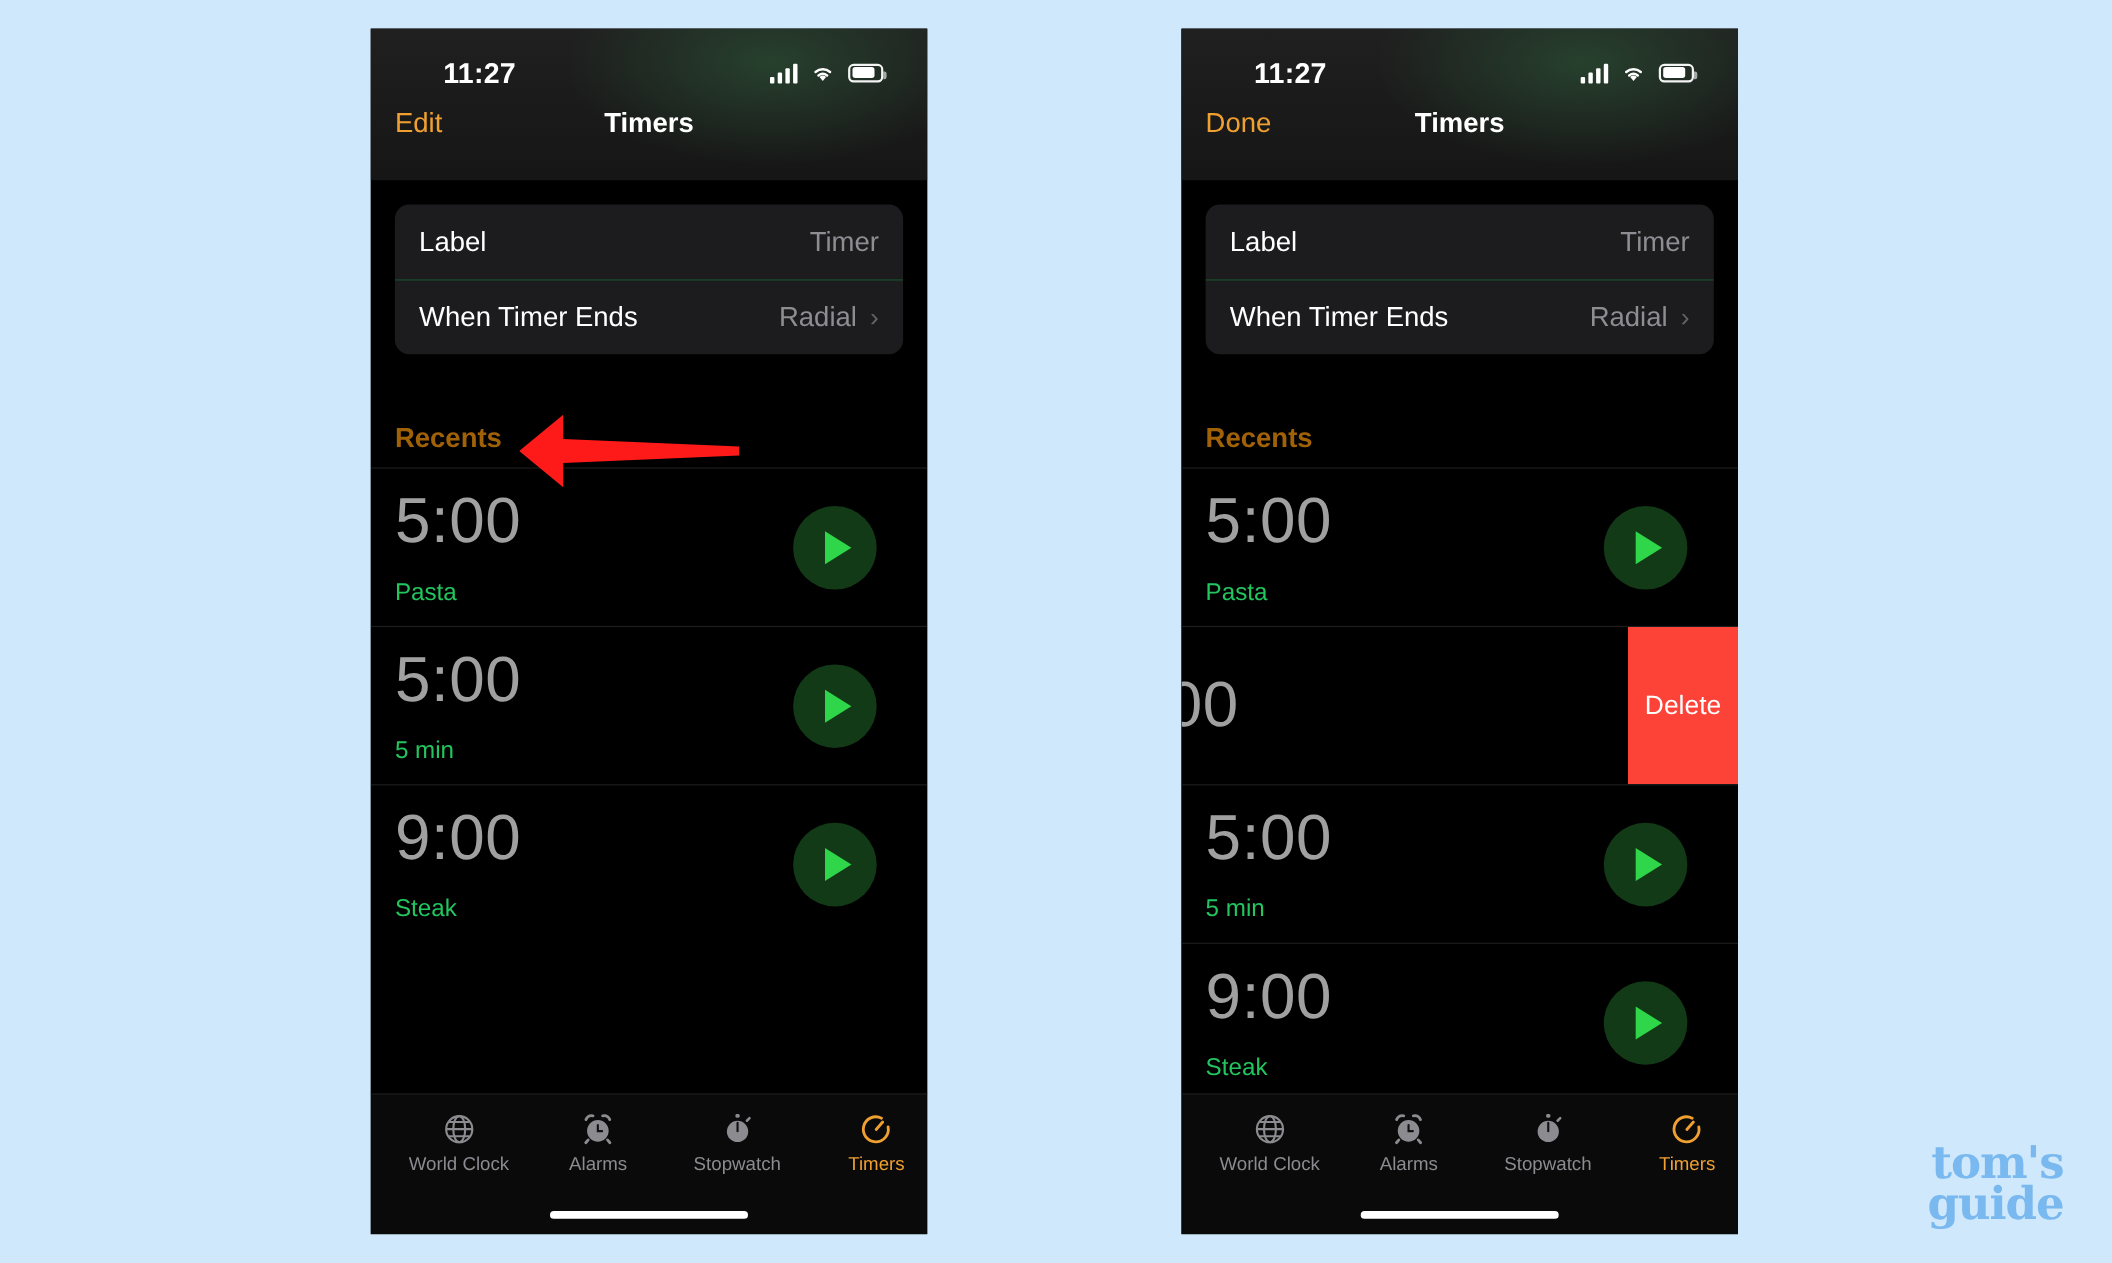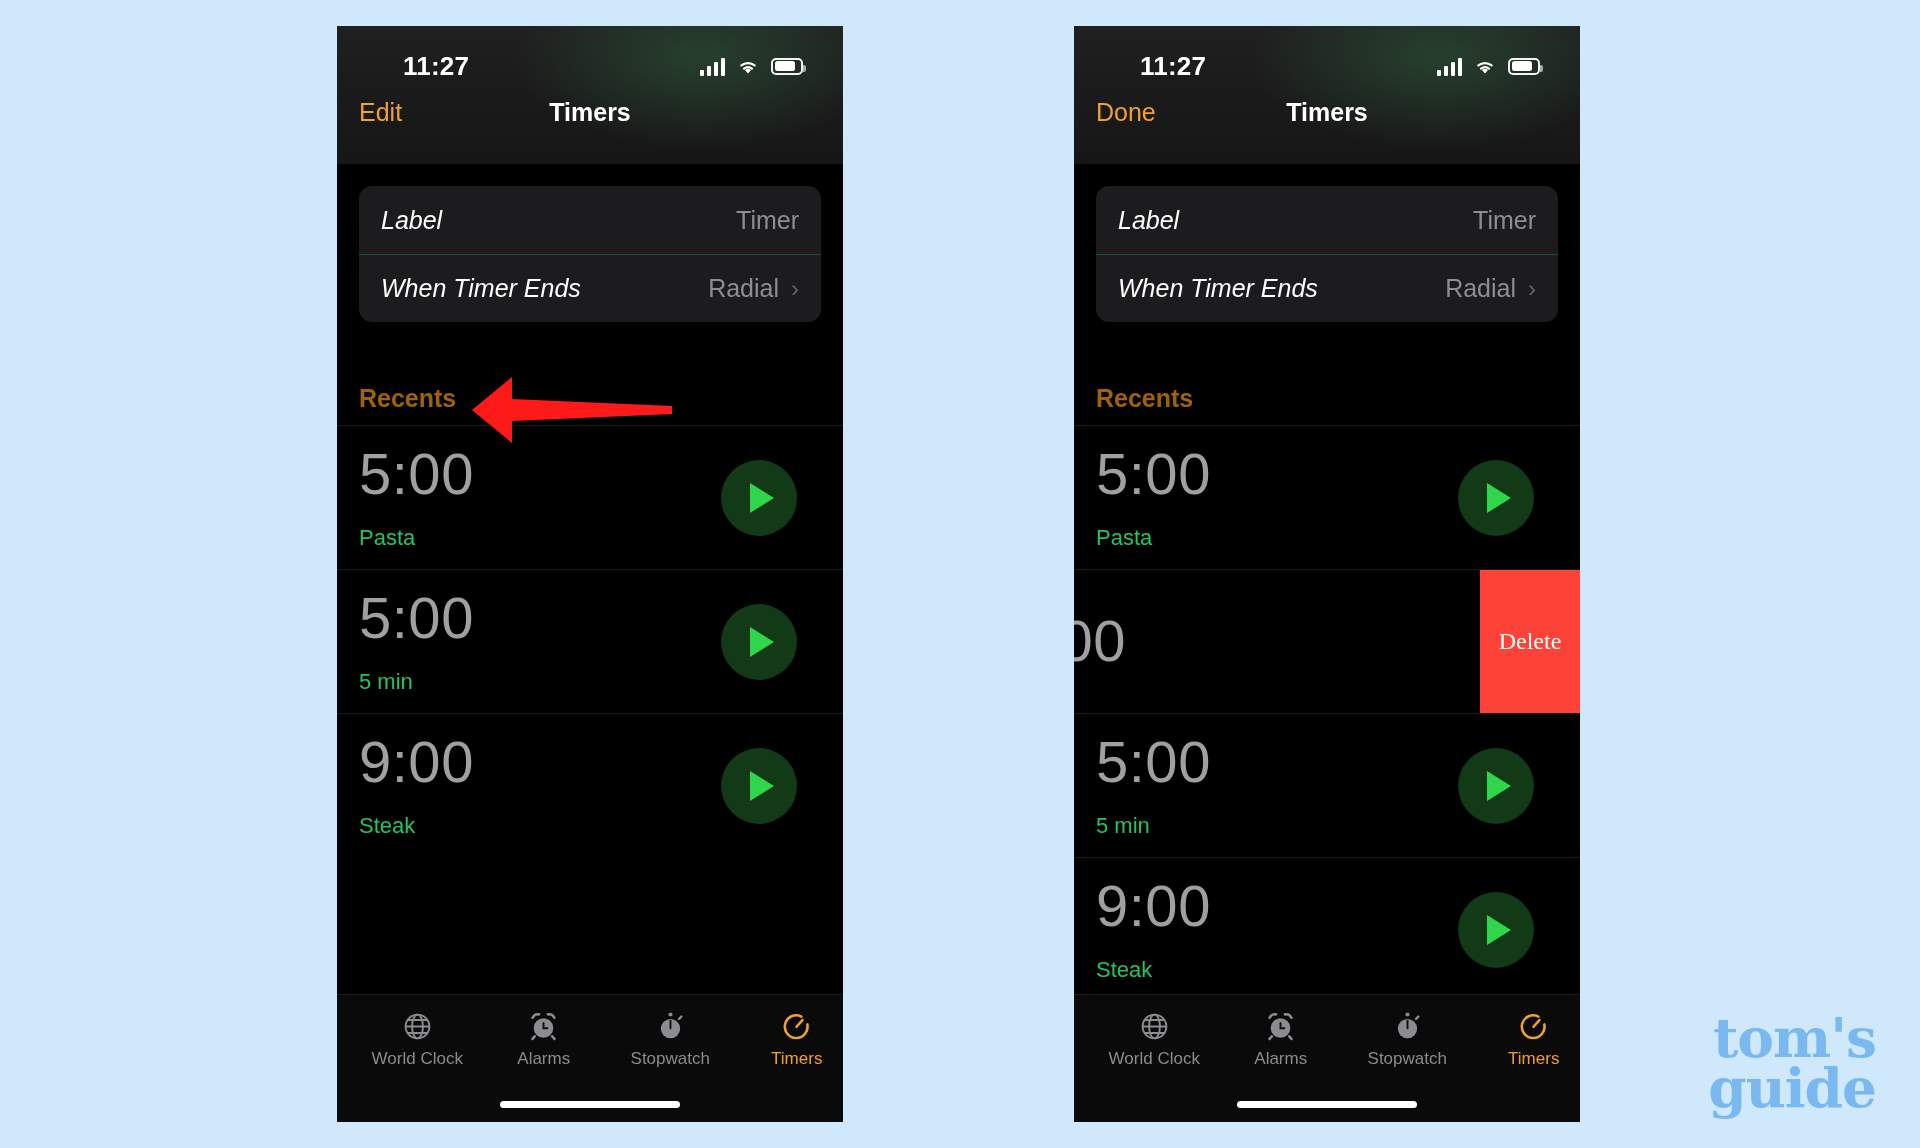--- a/index.html
+++ b/index.html
@@ -113,21 +113,21 @@
     border-radius: 13px;
     overflow: hidden;
   }
   .card-row {
     display: flex; align-items: center;
     height: 68px;
     padding: 0 22px;
     cursor: pointer;
   }
   .card-row + .card-row { border-top: 1px solid #14532d; }
-  .card-row .k { color: #fff; font-size: 25px; flex: 1 1 auto; font-style: italic; }
+  .card-row .k { color: #fff; font-size: 25px; flex: 1 1 auto; }
   .card-row .v { color: #8d8d93; font-size: 25px; }
   .chev {
     margin-left: 12px;
     color: #636366;
     font-size: 24px;
     line-height: 1;
   }
 
   .section-title {
     color: #a16207;
@@ -182,21 +182,20 @@
   .timer-row.swiped .timer-info { padding-left: 0; margin-left: -30px; }
   .delete-btn {
     position: absolute;
     top: 0; right: 0; bottom: 0;
     width: 100px;
     background: #fd4238;
     color: #fff;
     font-size: 24px;
     display: flex; align-items: center; justify-content: center;
     cursor: pointer;
-    font-family: Liberation Serif, serif;
   }
 
   
   .tabbar {
     flex: none;
     height: 128px;
     background: #0a0a0a;
     border-top: 1px solid #1c1c1c;
     display: flex; align-items: flex-start;
     padding-top: 16px;
@@ -231,21 +230,21 @@
   }
 
   
   .watermark {
     position: absolute;
     right: 44px; bottom: 34px;
     text-align: right;
     color: #79b9ef;
     font-family: "DejaVu Serif", serif;
     font-weight: 700;
-    font-size: 55px;
+    font-size: 41px;
     line-height: .92;
     letter-spacing: -1px;
   }
   .watermark .l2 { display: block; }
 </style>
 </head>
 <body>
 
 <div class="stage">
 

